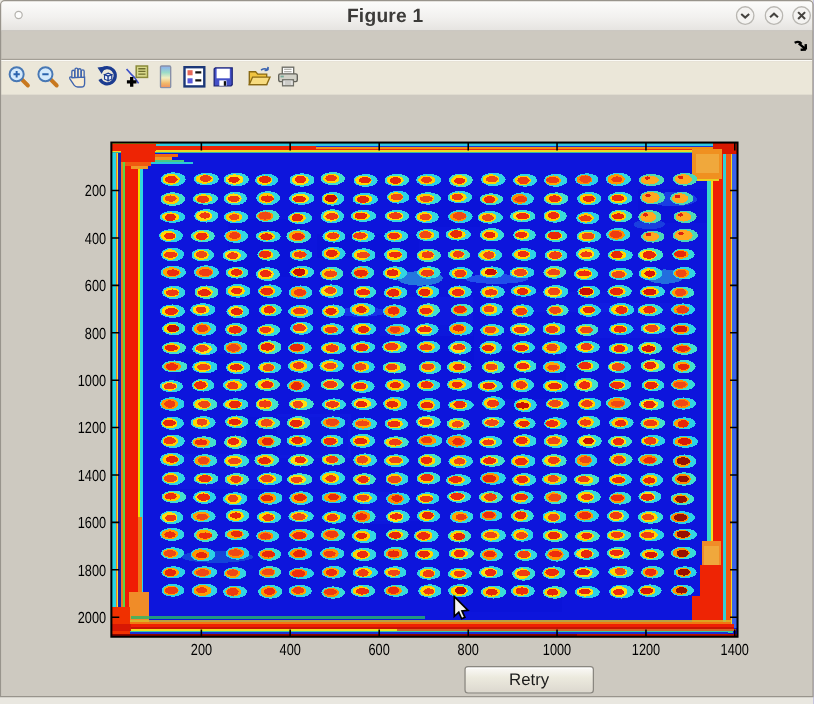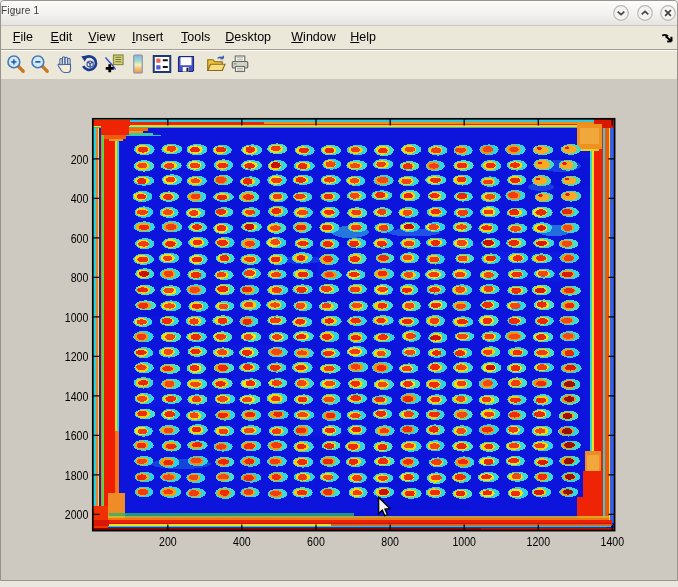--- a/index.html
+++ b/index.html
@@ -1,17 +1,17 @@
 <!DOCTYPE html>
 <html><head><meta charset="utf-8"><style>
 *{margin:0;padding:0;box-sizing:border-box}
 html,body{width:678px;height:587px;background:#e9e7e0;font-family:"Liberation Sans",sans-serif;overflow:hidden}
 #win{position:absolute;left:0;top:0;width:678px;height:581px;border:1px solid #98948c;border-radius:4px 4px 0 0;overflow:hidden;background:#cdc9c0}
 #title{position:absolute;left:0;top:0;width:100%;height:25px;background:linear-gradient(#fcfcfb,#f2f1ef 55%,#e6e4e1);border-bottom:1px solid #cbc8c2}
-#title .txt{position:absolute;left:0;width:640px;top:4px;font-size:10px;font-weight:normal;color:#3c3b39;letter-spacing:0.2px}
+#title .txt{position:absolute;left:0;width:640px;text-align:center;top:4px;font-size:16px;font-weight:bold;color:#3c3b39;letter-spacing:0.2px}
 #mcirc{position:absolute;left:11px;top:8px;width:7px;height:7px;border:1.6px solid #b4b2ad;border-radius:50%;background:#fdfdfc}
 .wb{position:absolute}
 #menubar{position:absolute;left:0;top:25px;width:100%;height:23px;background:#ebe7d9}
 .mi{position:absolute;top:4px;font-size:12.5px;color:#000}
 #sep1{position:absolute;left:0;top:48px;width:100%;height:1px;background:#a39f96}
 #sep2{position:absolute;left:0;top:49px;width:100%;height:1px;background:#fbfaf6}
 #toolbar{position:absolute;left:0;top:50px;width:100%;height:28px;background:#ebe7d9}
 .ti{position:absolute}
 #tsep{position:absolute;left:199px;top:53px;width:1px;height:18px;background:#aaa79d}
 #canvas{position:absolute;left:0;top:78px;width:100%;height:503px;background:#cdc9c0}
@@ -29,30 +29,20 @@
         <path d="M4.7 6.6 L8 9.6 L11.3 6.6" fill="none" stroke="#45433f" stroke-width="1.7"></path>
       </svg>
       <svg class="wb" style="left:635.5px;top:4px" width="16" height="16" viewBox="0 0 16 16">
         <circle cx="8" cy="8" r="7.3" fill="#f4f3f1" stroke="#b9b7b2" stroke-width="1.2"></circle>
         <path d="M4.7 9.4 L8 6.4 L11.3 9.4" fill="none" stroke="#45433f" stroke-width="1.7"></path>
       </svg>
       <svg class="wb" style="left:659.2px;top:4px" width="16" height="16" viewBox="0 0 16 16">
         <circle cx="8" cy="8" r="7.3" fill="#f4f3f1" stroke="#b9b7b2" stroke-width="1.2"></circle>
         <path d="M5.1 5.1 L10.9 10.9 M10.9 5.1 L5.1 10.9" stroke="#45433f" stroke-width="1.7"></path>
       </svg>
-    </div>
-  <div id="menubar">
-      <span class="mi" style="left:11.8px"><u>F</u>ile</span>
-      <span class="mi" style="left:49.6px"><u>E</u>dit</span>
-      <span class="mi" style="left:87.3px"><u>V</u>iew</span>
-      <span class="mi" style="left:131px"><u>I</u>nsert</span>
-      <span class="mi" style="left:180px"><u>T</u>ools</span>
-      <span class="mi" style="left:224.2px"><u>D</u>esktop</span>
-      <span class="mi" style="left:290.3px"><u>W</u>indow</span>
-      <span class="mi" style="left:349.3px"><u>H</u>elp</span>
     </div>
   <svg style="position:absolute;left:660px;top:30px" width="12" height="12" viewBox="0 0 12 12">
       <path d="M1.2 4.6 Q4.8 2.8 7 5.4" fill="none" stroke="#000" stroke-width="1.8"></path>
       <path d="M4.6 5.2 L10.6 10.2 M10.6 10.2 L10.4 5.8 M10.6 10.2 L6.2 10.4" stroke="#000" stroke-width="2"></path>
     </svg>
   <div id="sep1"></div>
     <div id="sep2"></div>
   <div id="toolbar">
       <svg class="ti" style="left:5px;top:3px" width="20" height="20" viewBox="0 0 16 16">
         <path d="M9.8 9.8 L13.8 13.8" stroke="#c8781e" stroke-width="2.6" stroke-linecap="round"></path>
@@ -1405,13 +1395,14 @@
           <text x="69.7" y="281.1" textLength="17.7" lengthAdjust="spacingAndGlyphs">800</text>
           <text x="63.8" y="320.6" textLength="23.6" lengthAdjust="spacingAndGlyphs">1000</text>
           <text x="63.8" y="360.1" textLength="23.6" lengthAdjust="spacingAndGlyphs">1200</text>
           <text x="63.8" y="399.6" textLength="23.6" lengthAdjust="spacingAndGlyphs">1400</text>
           <text x="63.8" y="439.1" textLength="23.6" lengthAdjust="spacingAndGlyphs">1600</text>
           <text x="63.8" y="478.6" textLength="23.6" lengthAdjust="spacingAndGlyphs">1800</text>
           <text x="63.8" y="518.1" textLength="23.6" lengthAdjust="spacingAndGlyphs">2000</text>
         </g>
         <path d="M377.6 496.2 L377.6 512.6 L381.3 509.2 L383.7 514.6 L386.4 513.4 L384.0 508.1 L389.0 507.6 Z" fill="#f2f2f2" stroke="#000" stroke-width="1.4" stroke-linejoin="miter"></path>
       </svg>
+    <div class="btn" id="retry">Retry</div>
   </div>
 </div>
 </body></html>

